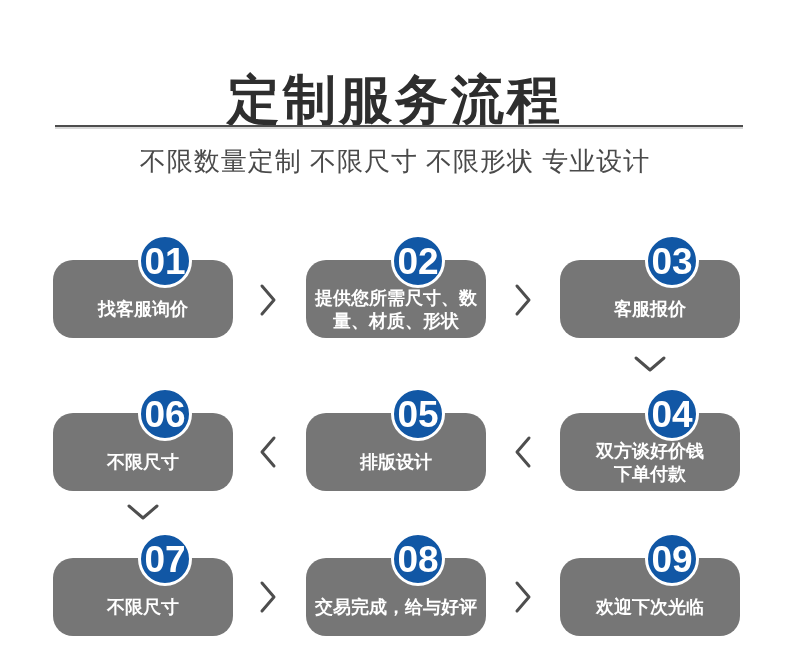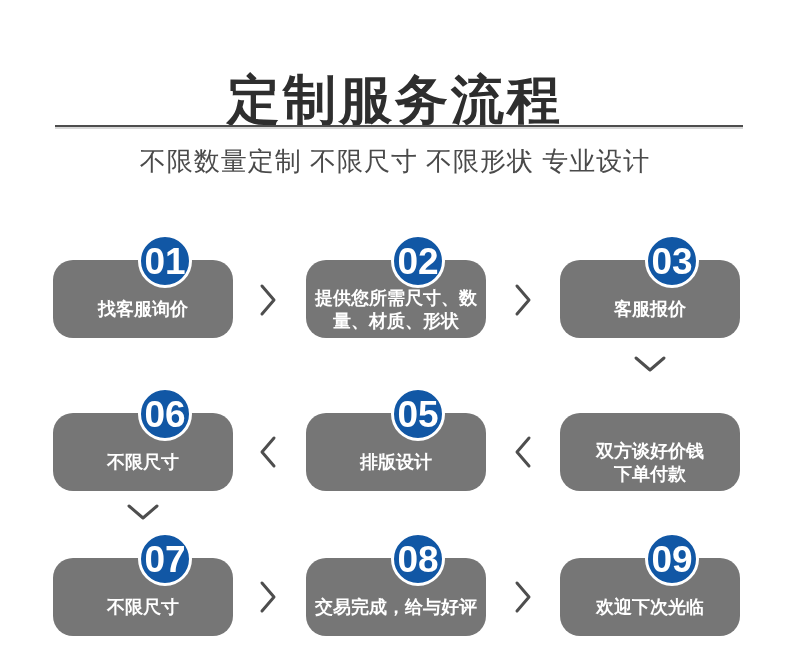--- a/index.html
+++ b/index.html
@@ -75,20 +75,23 @@
 量、材质、形状</div>
   </div>
   <div class="step p-r1c3">
     <div class="badge">
         <span>03</span>
       </div>
     <div class="label">客服报价</div>
   </div>
 
   <div class="step p-r2c3">
+    <div class="badge">
+        <span>04</span>
+      </div>
     <div class="label">双方谈好价钱
 下单付款</div>
   </div>
   <div class="step p-r2c2">
     <div class="badge">
         <span>05</span>
       </div>
     <div class="label">排版设计</div>
   </div>
   <div class="step p-r2c1">

